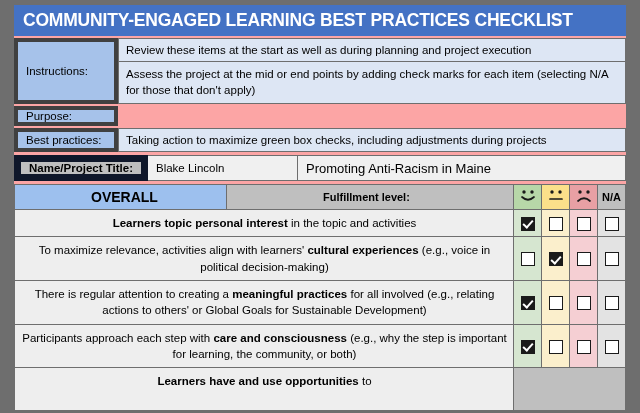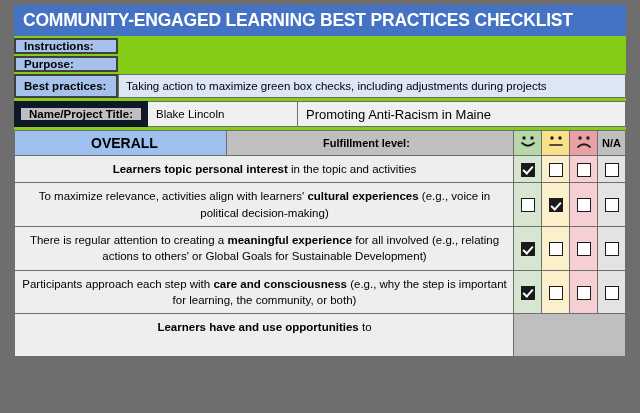--- a/index.html
+++ b/index.html
@@ -6,45 +6,45 @@
   html, body {
     width: 640px; height: 413px;
     background: #6e6e6e;
     font-family: "Liberation Sans", sans-serif;
     overflow: hidden;
   }
   .sheet {
     position: absolute;
     left: 14px; top: 5px;
     width: 612px;
-    background: #84cc16;
+    background: #fca5a5;
   }
   
   .title-bar {
     background: #4472c4;
     color: #ffffff;
     font-weight: bold;
     font-size: 17.5px;
     letter-spacing: -0.2px;
     height: 31px;
     line-height: 31px;
     padding-left: 9px;
     white-space: nowrap;
     overflow: hidden;
   }
 
   
   .instr-wrap { display: flex; margin-top: 2px; }
   .instr-label {
     width: 104px; flex: 0 0 104px;
     background: #a6c2ea;
-    font-weight: bold; font-size: 11.5px;
-    display: flex; align-items: center;
-    padding-left: 8px;
-    border: 2px solid #404040;
+    font-weight: normal; font-size: 11.5px;
+    display: flex; align-items: center;
+    padding-left: 8px;
+    border: 4px solid #404040;
   }
   .instr-lines { flex: 1 1 auto; display: flex; flex-direction: column; }
   .instr-line {
     background: #dde6f4;
     font-size: 11.5px;
     padding: 4px 6px 4px 7px;
     border: 1px solid #6e6e6e;
     line-height: 1.42;
   }
   .instr-line.one { height: 24px; display: flex; align-items: center; }
@@ -154,20 +154,24 @@
 </style>
 </head>
 <body>
 
 <div class="sheet">
 
   <div class="title-bar">COMMUNITY-ENGAGED LEARNING BEST PRACTICES CHECKLIST</div>
 
   <div class="instr-wrap">
     <div class="instr-label">Instructions:</div>
+    <div class="instr-lines">
+      <div class="instr-line one">Review these items at the start as well as during planning and project execution</div>
+      <div class="instr-line two">Assess the project at the mid or end points by adding check marks for each item (selecting N/A for those that don't apply)</div>
+    </div>
   </div>
 
   <div class="instr-wrap">
     <div class="instr-label">Purpose:</div>
   </div>
 
   <div class="instr-wrap">
     <div class="instr-label">Best practices:</div>
     <div class="instr-lines">
       <div class="instr-line one">Taking action to maximize green box checks, including adjustments during projects</div>
@@ -224,21 +228,21 @@
           <td class="box-cell bg-na"><span class="cb"></span></td>
         </tr>
         <tr>
           <td class="item-cell" colspan="2">To maximize relevance, activities align with learners' <b>cultural experiences</b> (e.g., voice in political decision-making)</td>
           <td class="box-cell bg-green"><span class="cb"></span></td>
           <td class="box-cell bg-yellow"><span class="cb checked"></span></td>
           <td class="box-cell bg-red"><span class="cb"></span></td>
           <td class="box-cell bg-na"><span class="cb"></span></td>
         </tr>
         <tr>
-          <td class="item-cell" colspan="2">There is regular attention to creating a <b>meaningful experience</b> for all involved (e.g., relating actions to others' or Global Goals for Sustainable Development)</td>
+          <td class="item-cell" colspan="2">There is regular attention to creating a <b>meaningful practices</b> for all involved (e.g., relating actions to others' or Global Goals for Sustainable Development)</td>
           <td class="box-cell bg-green"><span class="cb checked"></span></td>
           <td class="box-cell bg-yellow"><span class="cb"></span></td>
           <td class="box-cell bg-red"><span class="cb"></span></td>
           <td class="box-cell bg-na"><span class="cb"></span></td>
         </tr>
         <tr>
           <td class="item-cell" colspan="2">Participants approach each step with <b>care and consciousness</b> (e.g., why the step is important for learning, the community, or both)</td>
           <td class="box-cell bg-green"><span class="cb checked"></span></td>
           <td class="box-cell bg-yellow"><span class="cb"></span></td>
           <td class="box-cell bg-red"><span class="cb"></span></td>

